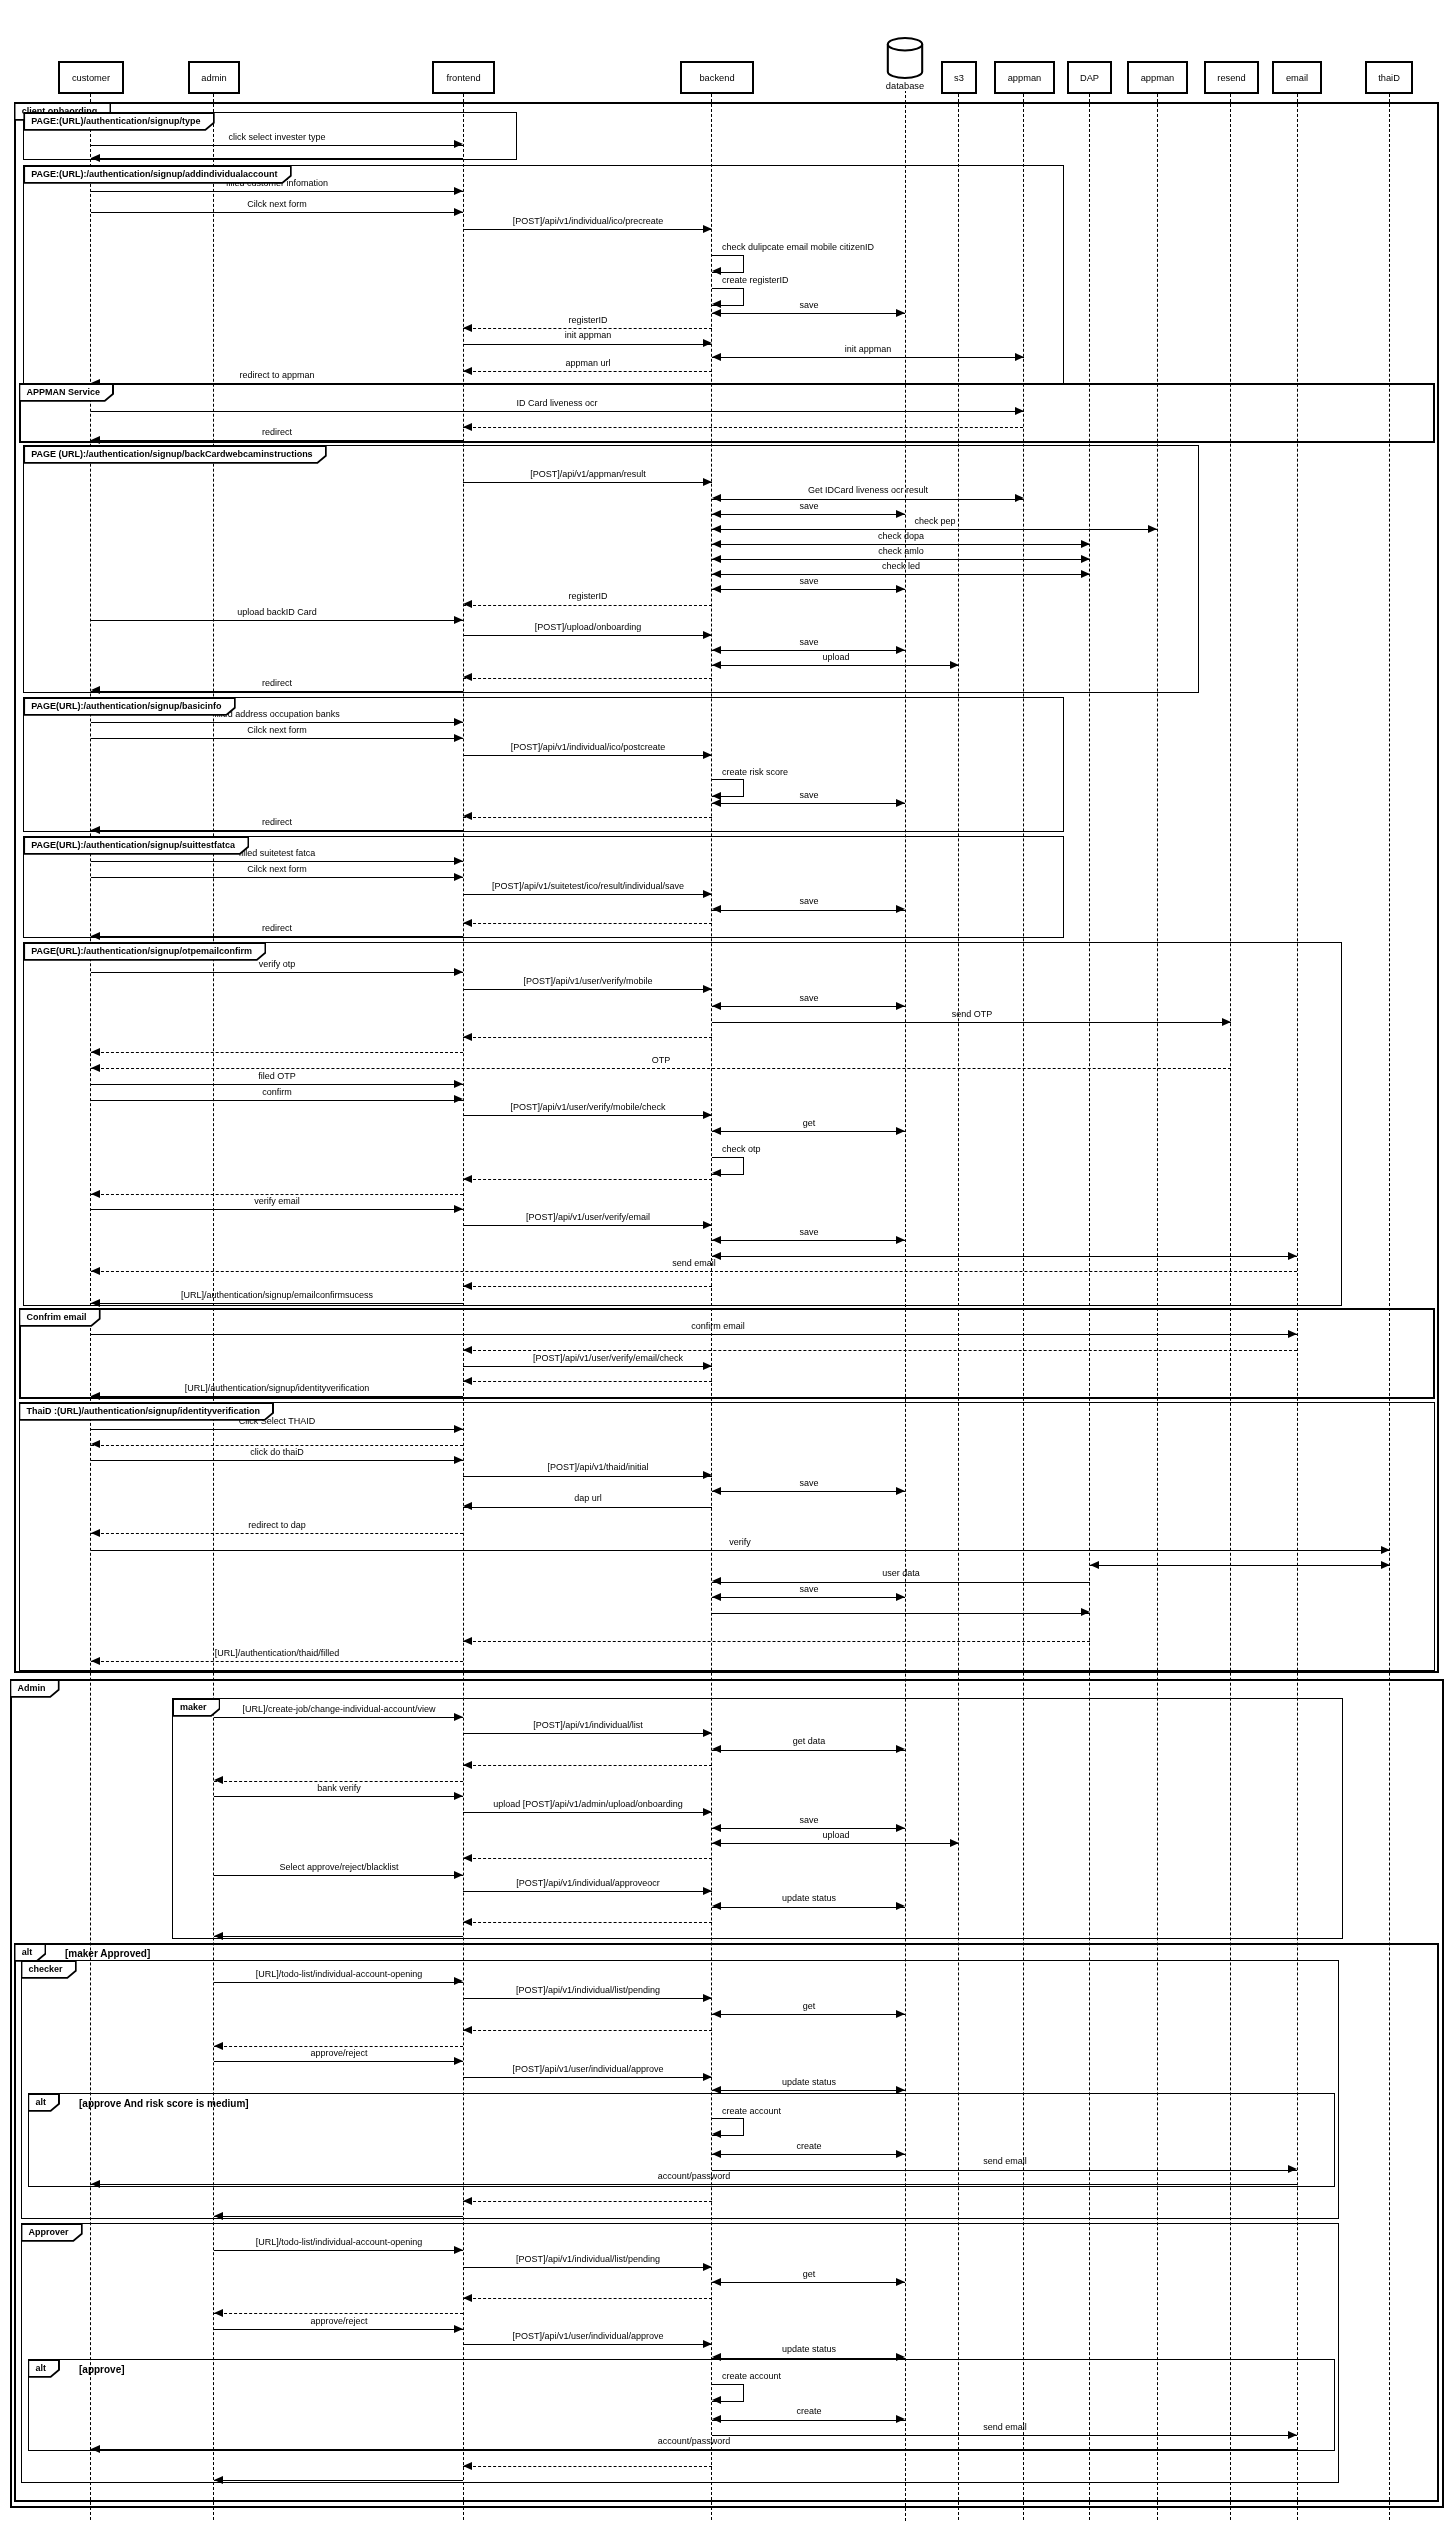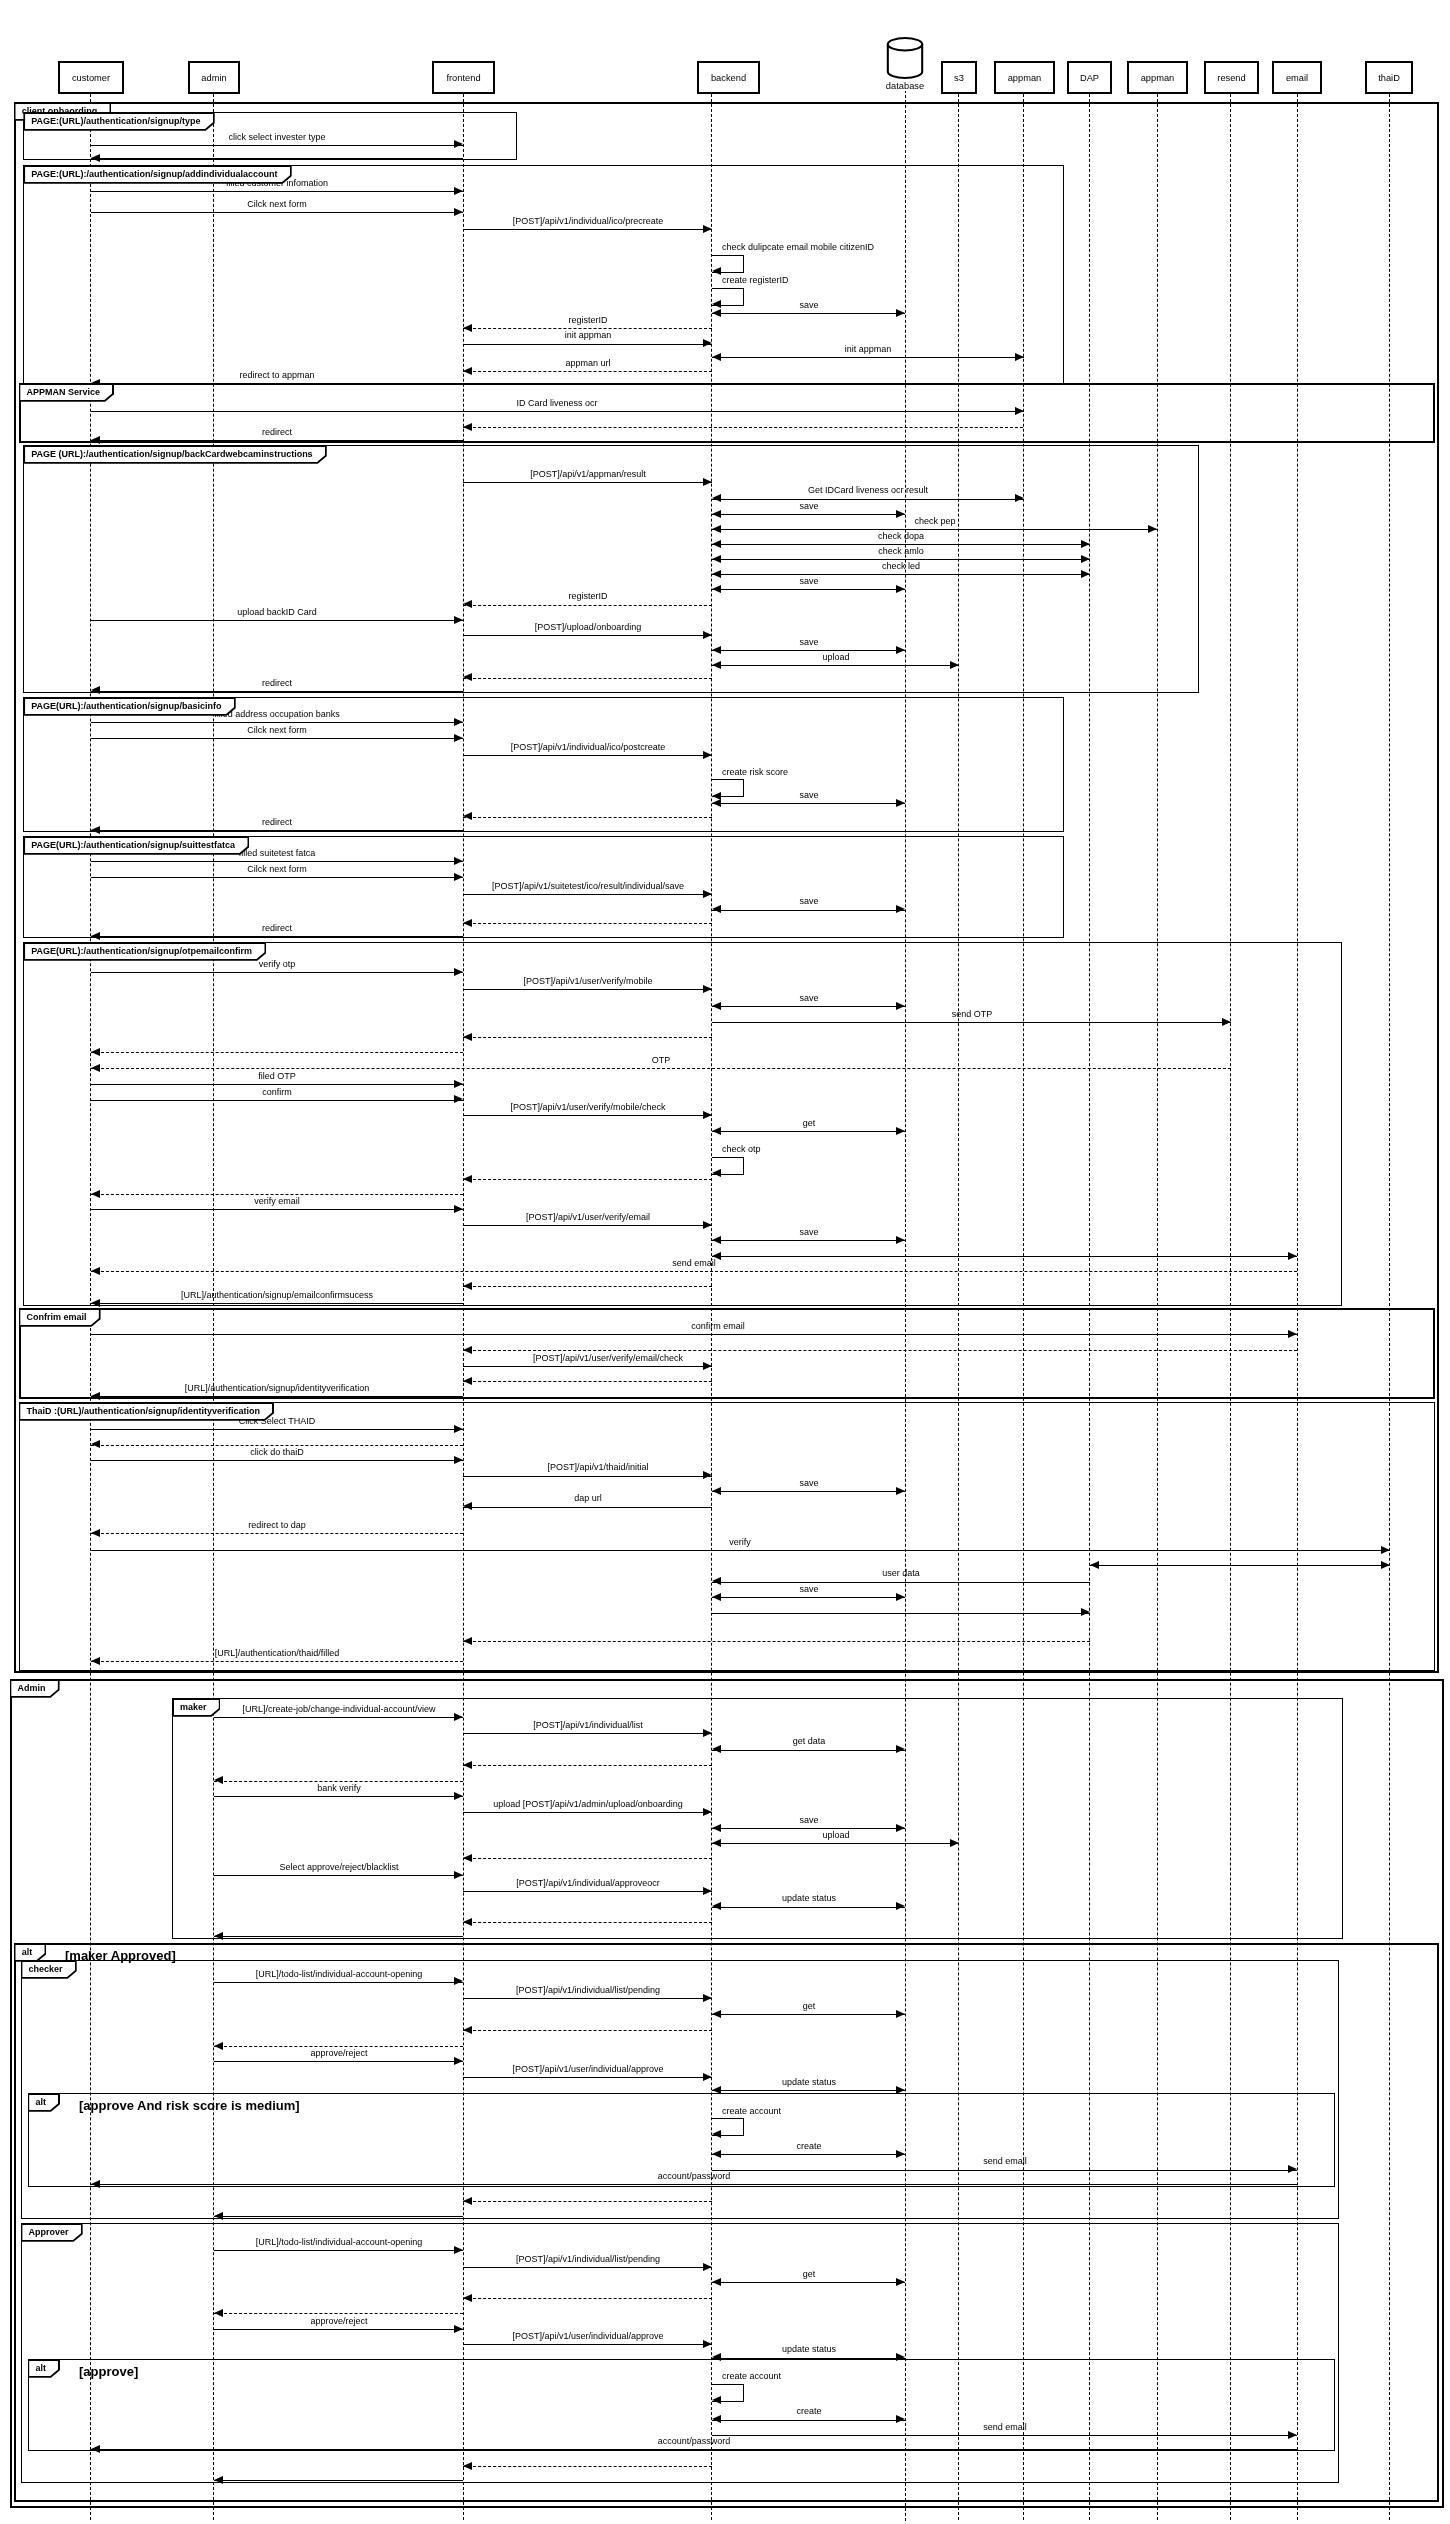--- a/index.html
+++ b/index.html
@@ -13,21 +13,21 @@
   .db-wrap{position:absolute;top:36px;z-index:5;}
   .db-label{position:absolute;top:81px;font-size:9.3px;transform:translateX(-50%);white-space:nowrap;z-index:5;background:#fff;}
   .lifeline{position:absolute;width:0;border-left:1px dashed #000;z-index:1;}
   .frame{position:absolute;border:1.7px solid #000;box-sizing:border-box;z-index:2;background:transparent;}
   .frame.thick{border-width:2.1px;}
   .frame-tab{position:absolute;z-index:6;background:#000;
     clip-path:polygon(0 0,100% 0,100% calc(100% - 7.6px),calc(100% - 9px) 100%,0 100%);}
   .frame-tab span{display:block;margin:1.7px;background:#fff;padding:2.1px 12.4px 3.4px 6.2px;
     font-size:9px;font-weight:bold;white-space:nowrap;
     clip-path:polygon(0 0,100% 0,100% calc(100% - 6.9px),calc(100% - 8.3px) 100%,0 100%);}
-  .frame-cond{position:absolute;z-index:6;font-size:13px;font-weight:bold;white-space:nowrap;}
+  .frame-cond{position:absolute;z-index:6;font-size:10px;font-weight:bold;white-space:nowrap;}
   .msg-line{position:absolute;height:0;border-top:1.4px solid #000;z-index:3;}
   .msg-line.dashed{border-top-style:dashed;}
   .arrow{position:absolute;width:0;height:0;border-top:4.8px solid transparent;border-bottom:4.8px solid transparent;z-index:4;}
   .arrow.right{border-left:9px solid #000;}
   .arrow.left{border-right:9px solid #000;}
   .msg-label{position:absolute;font-size:9px;white-space:nowrap;transform:translateX(-50%);z-index:4;}
   .msg-label.self{transform:none;}
   .self-loop{position:absolute;width:32px;height:18px;border:1.4px solid #000;border-left:none;box-sizing:border-box;z-index:3;}
 </style>
 </head>
@@ -42,21 +42,21 @@
     <div class="lifeline" style="left: 958px; top: 94px; height: 2426px;"></div>
     <div class="lifeline" style="left: 1023px; top: 94px; height: 2426px;"></div>
     <div class="lifeline" style="left: 1089px; top: 94px; height: 2426px;"></div>
     <div class="lifeline" style="left: 1157px; top: 94px; height: 2426px;"></div>
     <div class="lifeline" style="left: 1230px; top: 94px; height: 2426px;"></div>
     <div class="lifeline" style="left: 1297px; top: 94px; height: 2426px;"></div>
     <div class="lifeline" style="left: 1389px; top: 94px; height: 2426px;"></div>
     <div class="part-box" style="left: 58px; width: 66px;">customer</div>
     <div class="part-box" style="left: 188px; width: 52px;">admin</div>
     <div class="part-box" style="left: 432px; width: 63px;">frontend</div>
-    <div class="part-box" style="left: 680px; width: 63px; margin-left: 17px;">backend</div>
+    <div class="part-box" style="left: 680px; width: 74px;">backend</div>
     <div class="db-wrap" style="left: 885px;"><svg width="40" height="44" viewBox="0 0 58 64">
         <path d="M4 12 v40 a25 9 0 0 0 50 0 v-40" fill="#fff" stroke="#000" stroke-width="3"></path>
         <ellipse cx="29" cy="12" rx="25" ry="9" fill="#fff" stroke="#000" stroke-width="3"></ellipse>
       </svg></div>
     <div class="db-label" style="left: 905px;">database</div>
     <div class="part-box" style="left: 941px; width: 36px;">s3</div>
     <div class="part-box" style="left: 994px; width: 61px;">appman</div>
     <div class="part-box" style="left: 1067px; width: 45px;">DAP</div>
     <div class="part-box" style="left: 1127px; width: 61px;">appman</div>
     <div class="part-box" style="left: 1204px; width: 55px;">resend</div>

